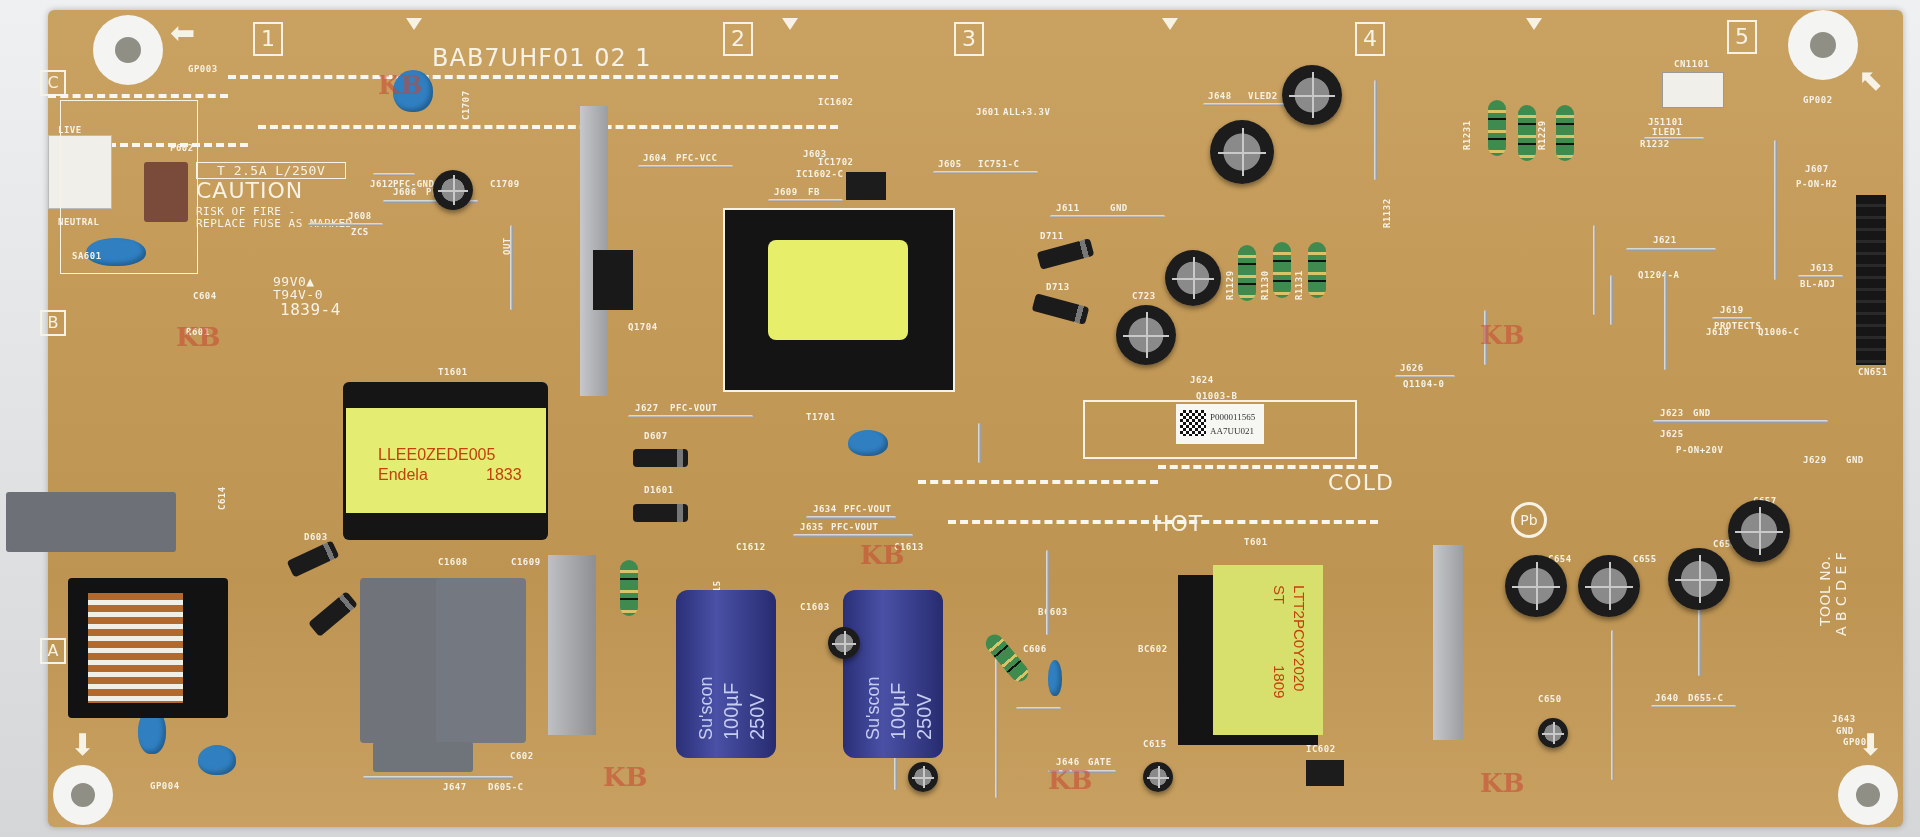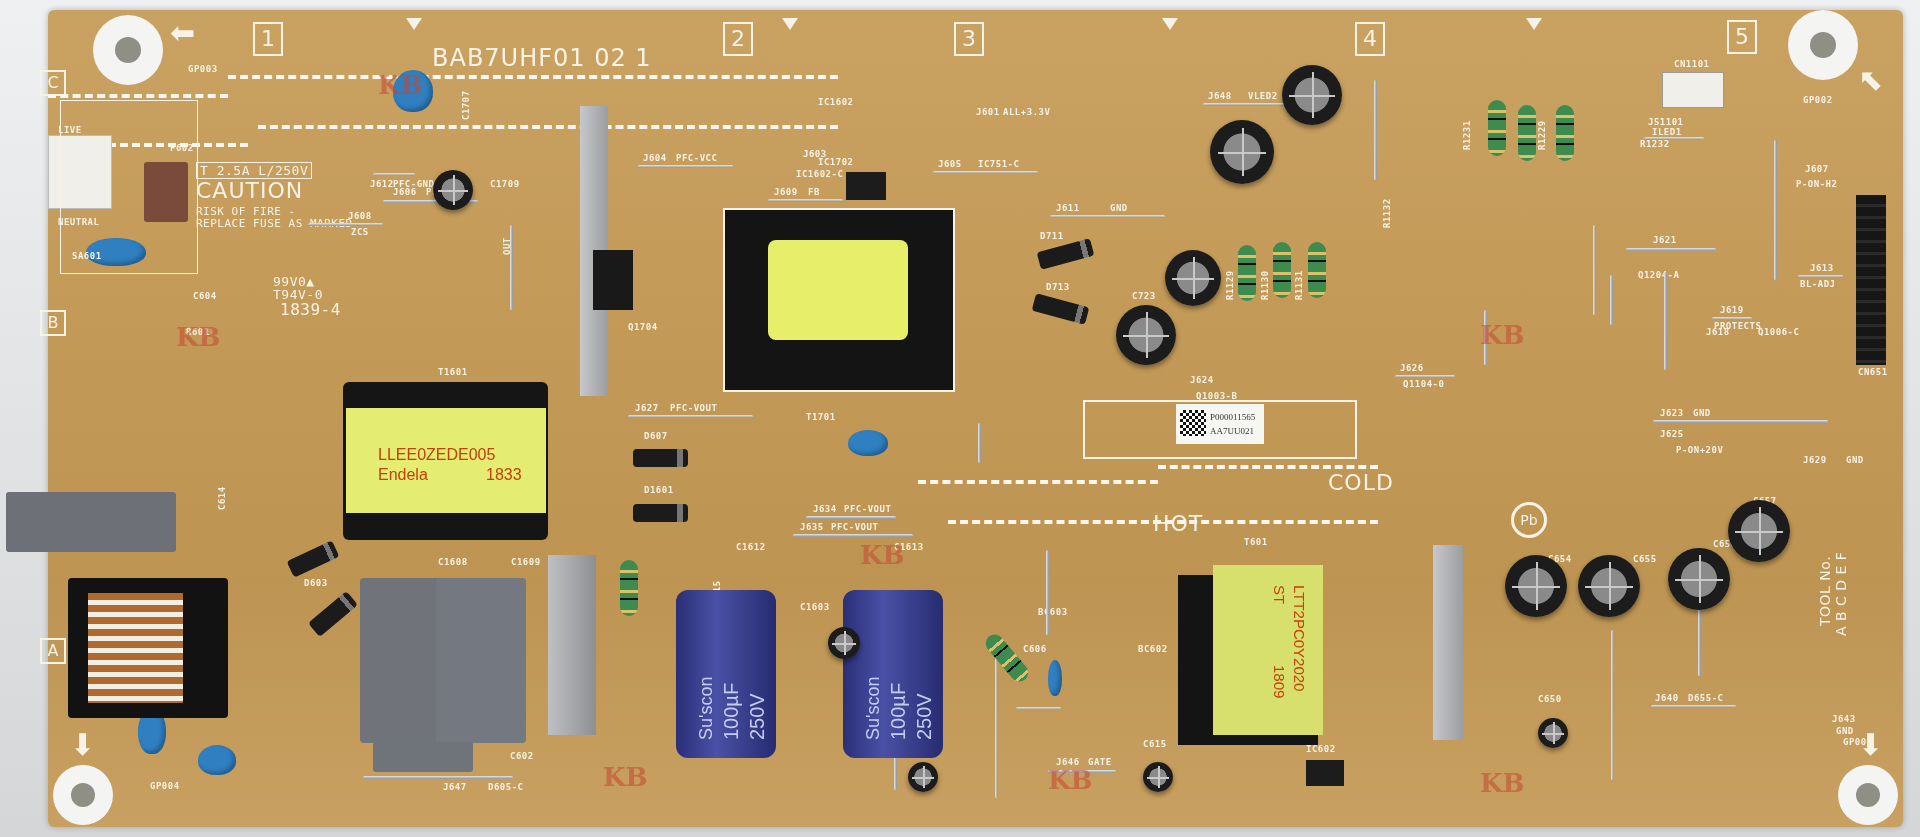--- a/index.html
+++ b/index.html
@@ -71,21 +71,21 @@
   <div class="dash" style="left:870px;top:470px;width:240px;"></div>
   <div class="dash" style="left:900px;top:510px;width:430px;"></div>
   <div class="dash" style="left:1110px;top:455px;width:220px;"></div>
 
   <div style="position:absolute;left:0;top:125px;width:62px;height:72px;background:#f1efe9;border:1px solid #bbb;"></div>
   <div style="position:absolute;left:96px;top:152px;width:44px;height:60px;background:#7a4a3a;border-radius:3px;"></div>
   <div class="silk" style="left:122px;top:134px;">F602</div>
   <div class="silk" style="left:10px;top:116px;">LIVE</div>
   <div class="silk" style="left:10px;top:208px;">NEUTRAL</div>
 
-  <div class="silk" style="left:148px;top:152px;font-size:13px;font-weight:normal;border:1px solid #f6f2e6;padding:1px 3px;">T 2.5A L/250V</div>
+  <div class="silk" style="left:148px;top:152px;font-size:13px;font-weight:normal;border:1px solid #f6f2e6;padding:1px 20px;">T 2.5A L/250V</div>
   <div class="silk big" style="left:148px;top:170px;font-size:22px;">CAUTION</div>
   <div class="silk" style="left:148px;top:196px;font-size:11px;font-weight:normal;">RISK OF FIRE -</div>
   <div class="silk" style="left:148px;top:208px;font-size:11px;font-weight:normal;">REPLACE FUSE AS MARKED</div>
 
   <div class="silk" style="left:225px;top:265px;font-size:13px;font-weight:normal;">99V0▲</div>
   <div class="silk" style="left:225px;top:278px;font-size:13px;font-weight:normal;">T94V-0</div>
   <div class="silk" style="left:232px;top:292px;font-size:16px;font-weight:normal;">1839-4</div>
 
   <div class="bluecap" style="left:345px;top:60px;width:40px;height:42px;"></div>
   <div class="silk v" style="left:414px;top:110px;">C1707</div>
@@ -110,21 +110,21 @@
   <div class="silk" style="left:770px;top:88px;">IC1602</div>
   <div class="silk" style="left:770px;top:148px;">IC1702</div>
   <div class="silk" style="left:1258px;top:735px;">IC602</div>
   <div class="silk" style="left:580px;top:313px;">Q1704</div>
   <div class="silk" style="left:992px;top:222px;">D711</div>
   <div class="silk" style="left:998px;top:273px;">D713</div>
   <div class="silk" style="left:1130px;top:244px;text-align:center;">C726</div>
   <div class="silk" style="left:1084px;top:282px;">C723</div>
   <div class="silk" style="left:596px;top:422px;">D607</div>
   <div class="silk" style="left:596px;top:476px;">D1601</div>
-  <div class="silk" style="left:256px;top:523px;margin-top:46px;">D603</div>
+  <div class="silk" style="left:256px;top:523px;">D603</div>
   <div class="silk" style="left:390px;top:548px;">C1608</div>
   <div class="silk" style="left:463px;top:548px;">C1609</div>
   <div class="silk" style="left:688px;top:533px;">C1612</div>
   <div class="silk" style="left:846px;top:533px;">C1613</div>
   <div class="silk" style="left:752px;top:593px;text-align:right;">C1603</div>
   <div class="silk" style="left:462px;top:742px;">C602</div>
   <div class="silk v" style="left:170px;top:500px;">C614</div>
   <div class="silk" style="left:990px;top:598px;">BC603</div>
   <div class="silk" style="left:975px;top:635px;">C606</div>
   <div class="silk" style="left:1090px;top:635px;">BC602</div>

